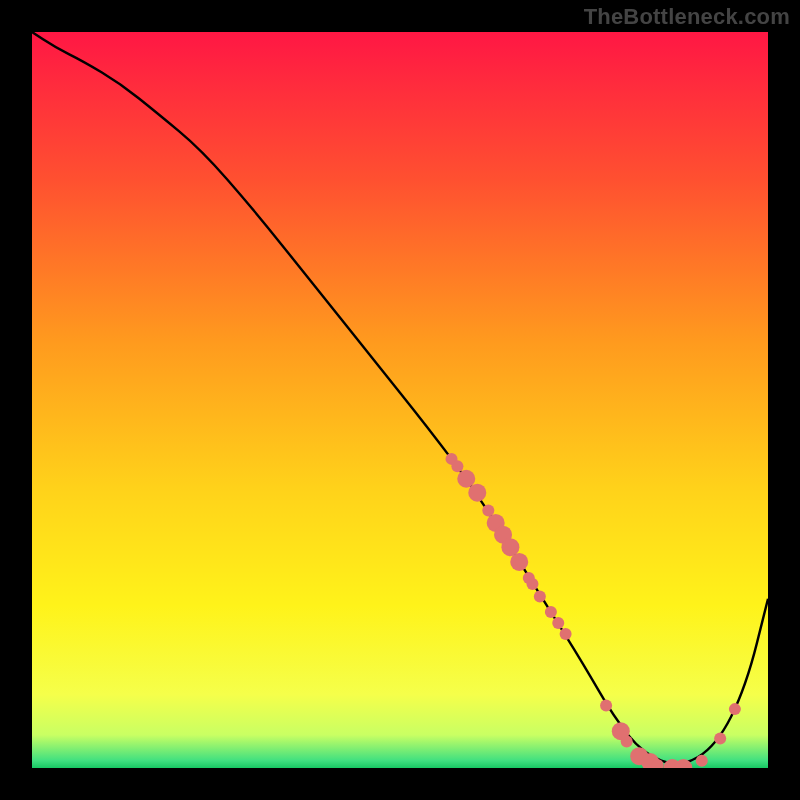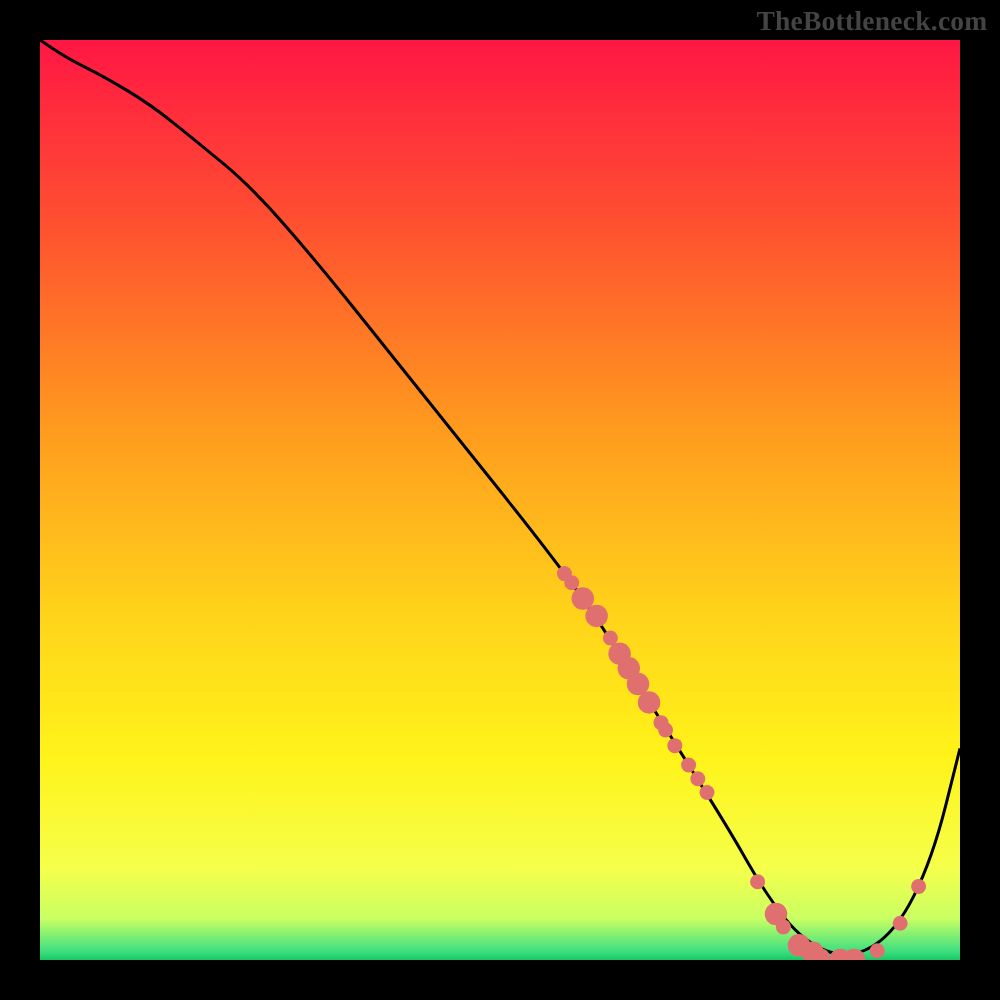--- a/index.html
+++ b/index.html
@@ -9,21 +9,20 @@
     height: 800px;
     background: #000;
     font-family: Arial, Helvetica, sans-serif;
     overflow: hidden;
   }
   .frame {
     position: relative;
     width: 800px;
     height: 800px;
     background: #000;
-    font-family: Liberation Serif, serif;
   }
   .watermark {
     position: absolute;
     top: 4px;
     right: 10px;
     font-size: 22px;
     font-weight: 600;
     color: #444;
     letter-spacing: 0.2px;
     z-index: 20;

